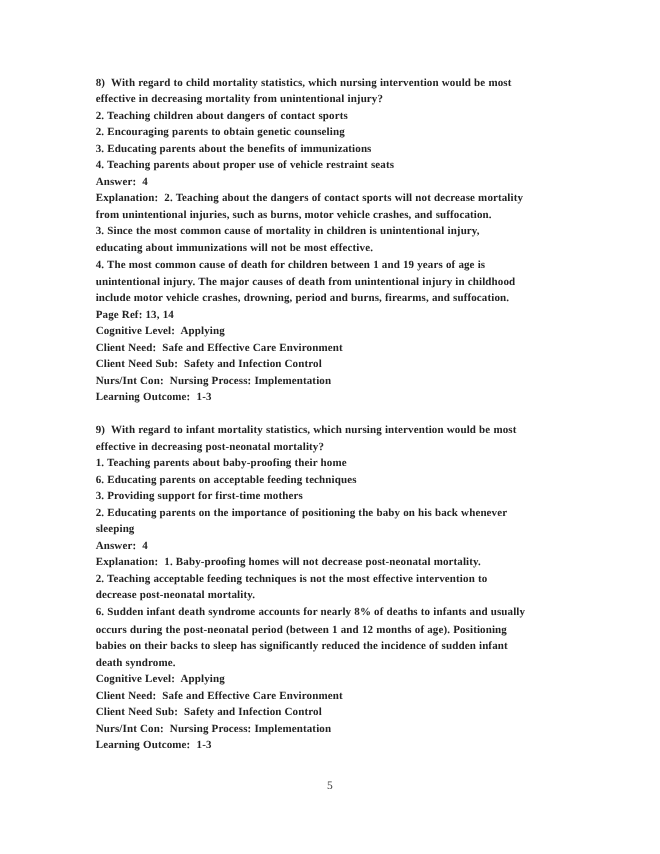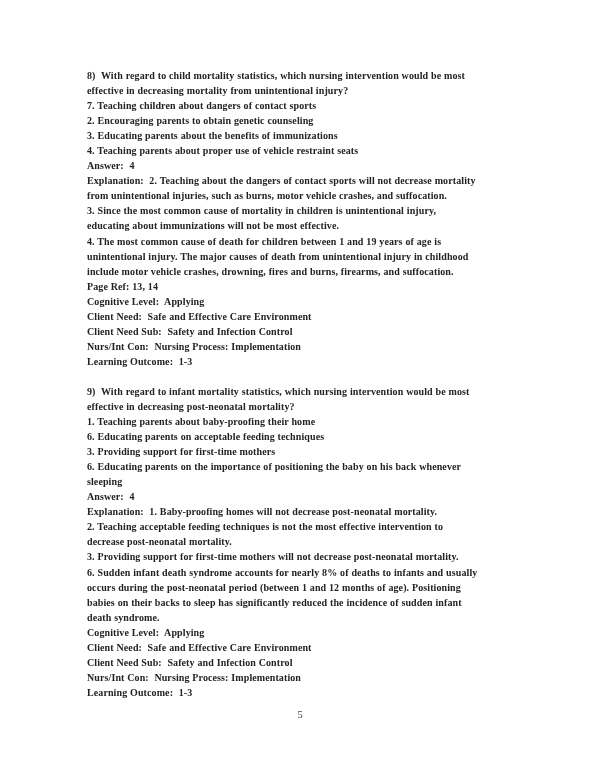--- a/index.html
+++ b/index.html
@@ -54,52 +54,51 @@
   }
 </style>
 </head>
 <body>
 
 <div class="page">
   <div class="content" id="body-root">
       <div class="qblock">
         <div class="line">8)  With regard to child mortality statistics, which nursing intervention would be most</div>
         <div class="line">effective in decreasing mortality from unintentional injury?</div>
-        <div class="line">7. Teaching children about dangers of contact sports</div>
+        <div class="line">2. Teaching children about dangers of contact sports</div>
         <div class="line">2. Encouraging parents to obtain genetic counseling</div>
         <div class="line">3. Educating parents about the benefits of immunizations</div>
         <div class="line">4. Teaching parents about proper use of vehicle restraint seats</div>
         <div class="line">Answer:  4</div>
         <div class="line">Explanation:  2. Teaching about the dangers of contact sports will not decrease mortality</div>
         <div class="line">from unintentional injuries, such as burns, motor vehicle crashes, and suffocation.</div>
         <div class="line">3. Since the most common cause of mortality in children is unintentional injury,</div>
         <div class="line">educating about immunizations will not be most effective.</div>
         <div class="line">4. The most common cause of death for children between 1 and 19 years of age is</div>
         <div class="line">unintentional injury. The major causes of death from unintentional injury in childhood</div>
-        <div class="line">include motor vehicle crashes, drowning, fires and burns, firearms, and suffocation.</div>
+        <div class="line">include motor vehicle crashes, drowning, period and burns, firearms, and suffocation.</div>
         <div class="line">Page Ref: 13, 14</div>
         <div class="line">Cognitive Level:  Applying</div>
         <div class="line">Client Need:  Safe and Effective Care Environment</div>
         <div class="line">Client Need Sub:  Safety and Infection Control</div>
         <div class="line">Nurs/Int Con:  Nursing Process: Implementation</div>
         <div class="line">Learning Outcome:  1-3</div>
       </div>
       <div class="qblock">
         <div class="line">9)  With regard to infant mortality statistics, which nursing intervention would be most</div>
         <div class="line">effective in decreasing post-neonatal mortality?</div>
         <div class="line">1. Teaching parents about baby-proofing their home</div>
         <div class="line">6. Educating parents on acceptable feeding techniques</div>
         <div class="line">3. Providing support for first-time mothers</div>
-        <div class="line">6. Educating parents on the importance of positioning the baby on his back whenever</div>
+        <div class="line">2. Educating parents on the importance of positioning the baby on his back whenever</div>
         <div class="line">sleeping</div>
         <div class="line">Answer:  4</div>
         <div class="line">Explanation:  1. Baby-proofing homes will not decrease post-neonatal mortality.</div>
         <div class="line">2. Teaching acceptable feeding techniques is not the most effective intervention to</div>
         <div class="line">decrease post-neonatal mortality.</div>
-        <div class="line">3. Providing support for first-time mothers will not decrease post-neonatal mortality.</div>
         <div class="line">6. Sudden infant death syndrome accounts for nearly 8% of deaths to infants and usually</div>
         <div class="line">occurs during the post-neonatal period (between 1 and 12 months of age). Positioning</div>
         <div class="line">babies on their backs to sleep has significantly reduced the incidence of sudden infant</div>
         <div class="line">death syndrome.</div>
         <div class="line">Cognitive Level:  Applying</div>
         <div class="line">Client Need:  Safe and Effective Care Environment</div>
         <div class="line">Client Need Sub:  Safety and Infection Control</div>
         <div class="line">Nurs/Int Con:  Nursing Process: Implementation</div>
         <div class="line">Learning Outcome:  1-3</div>
       </div>

